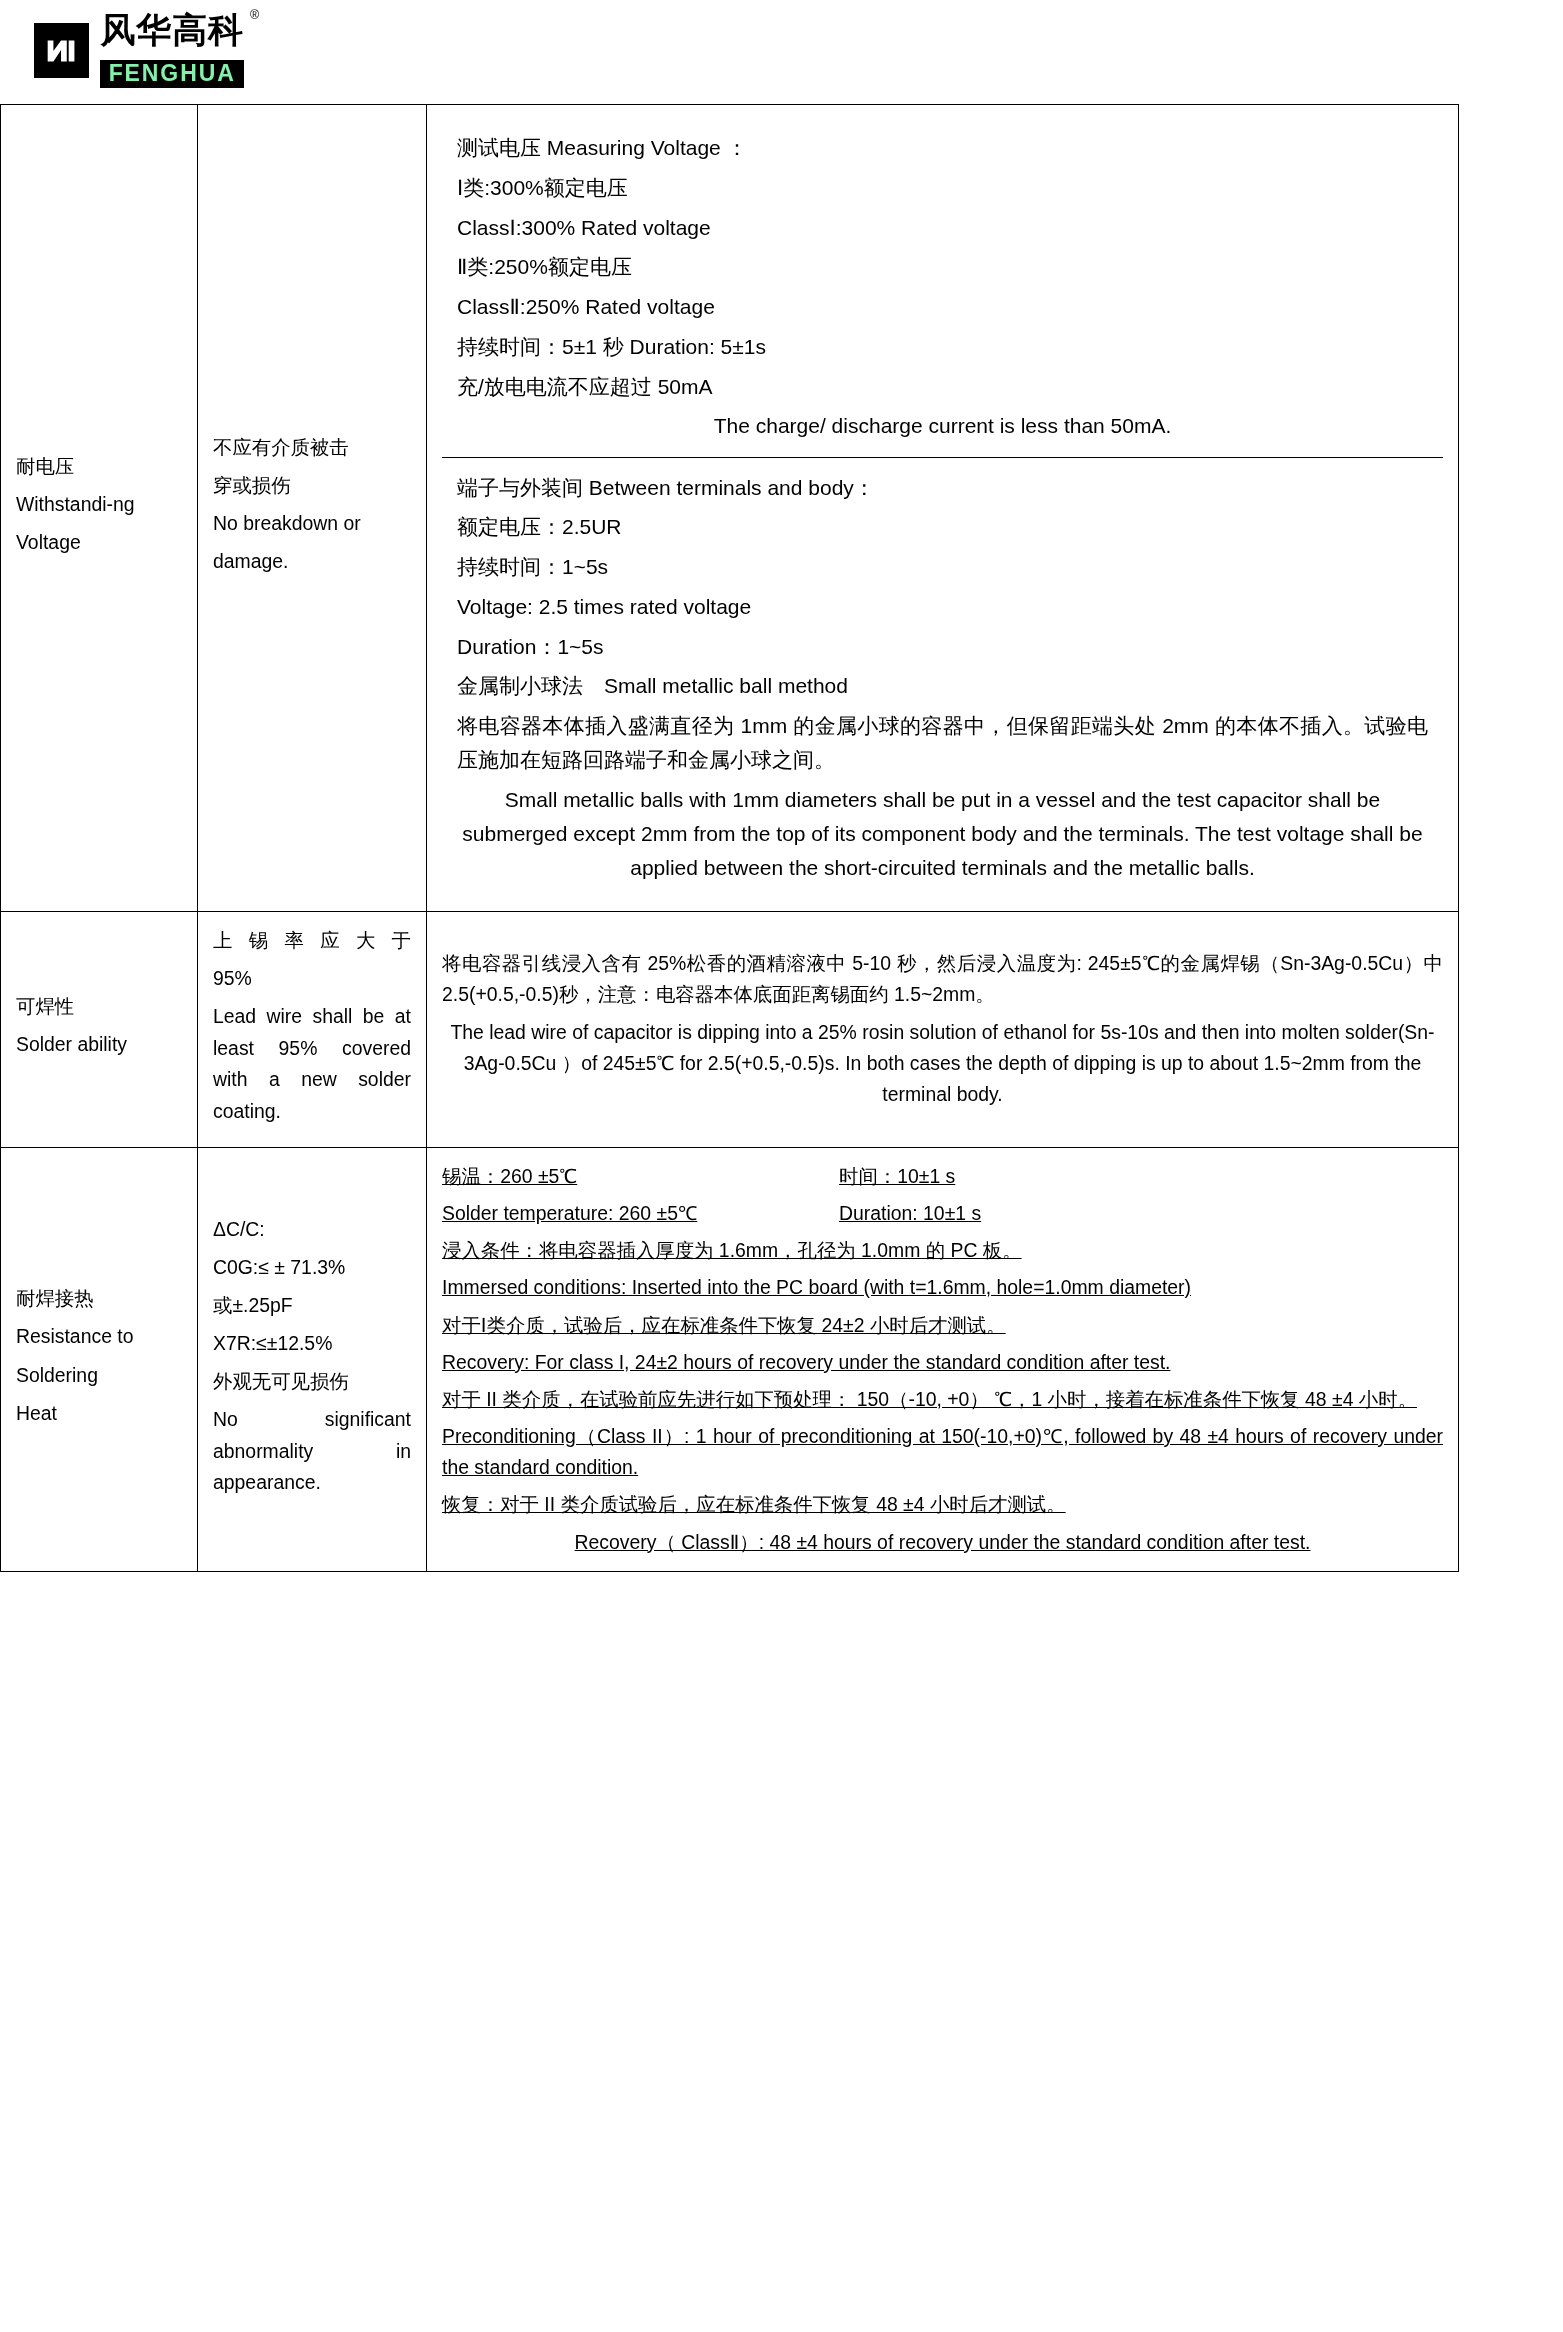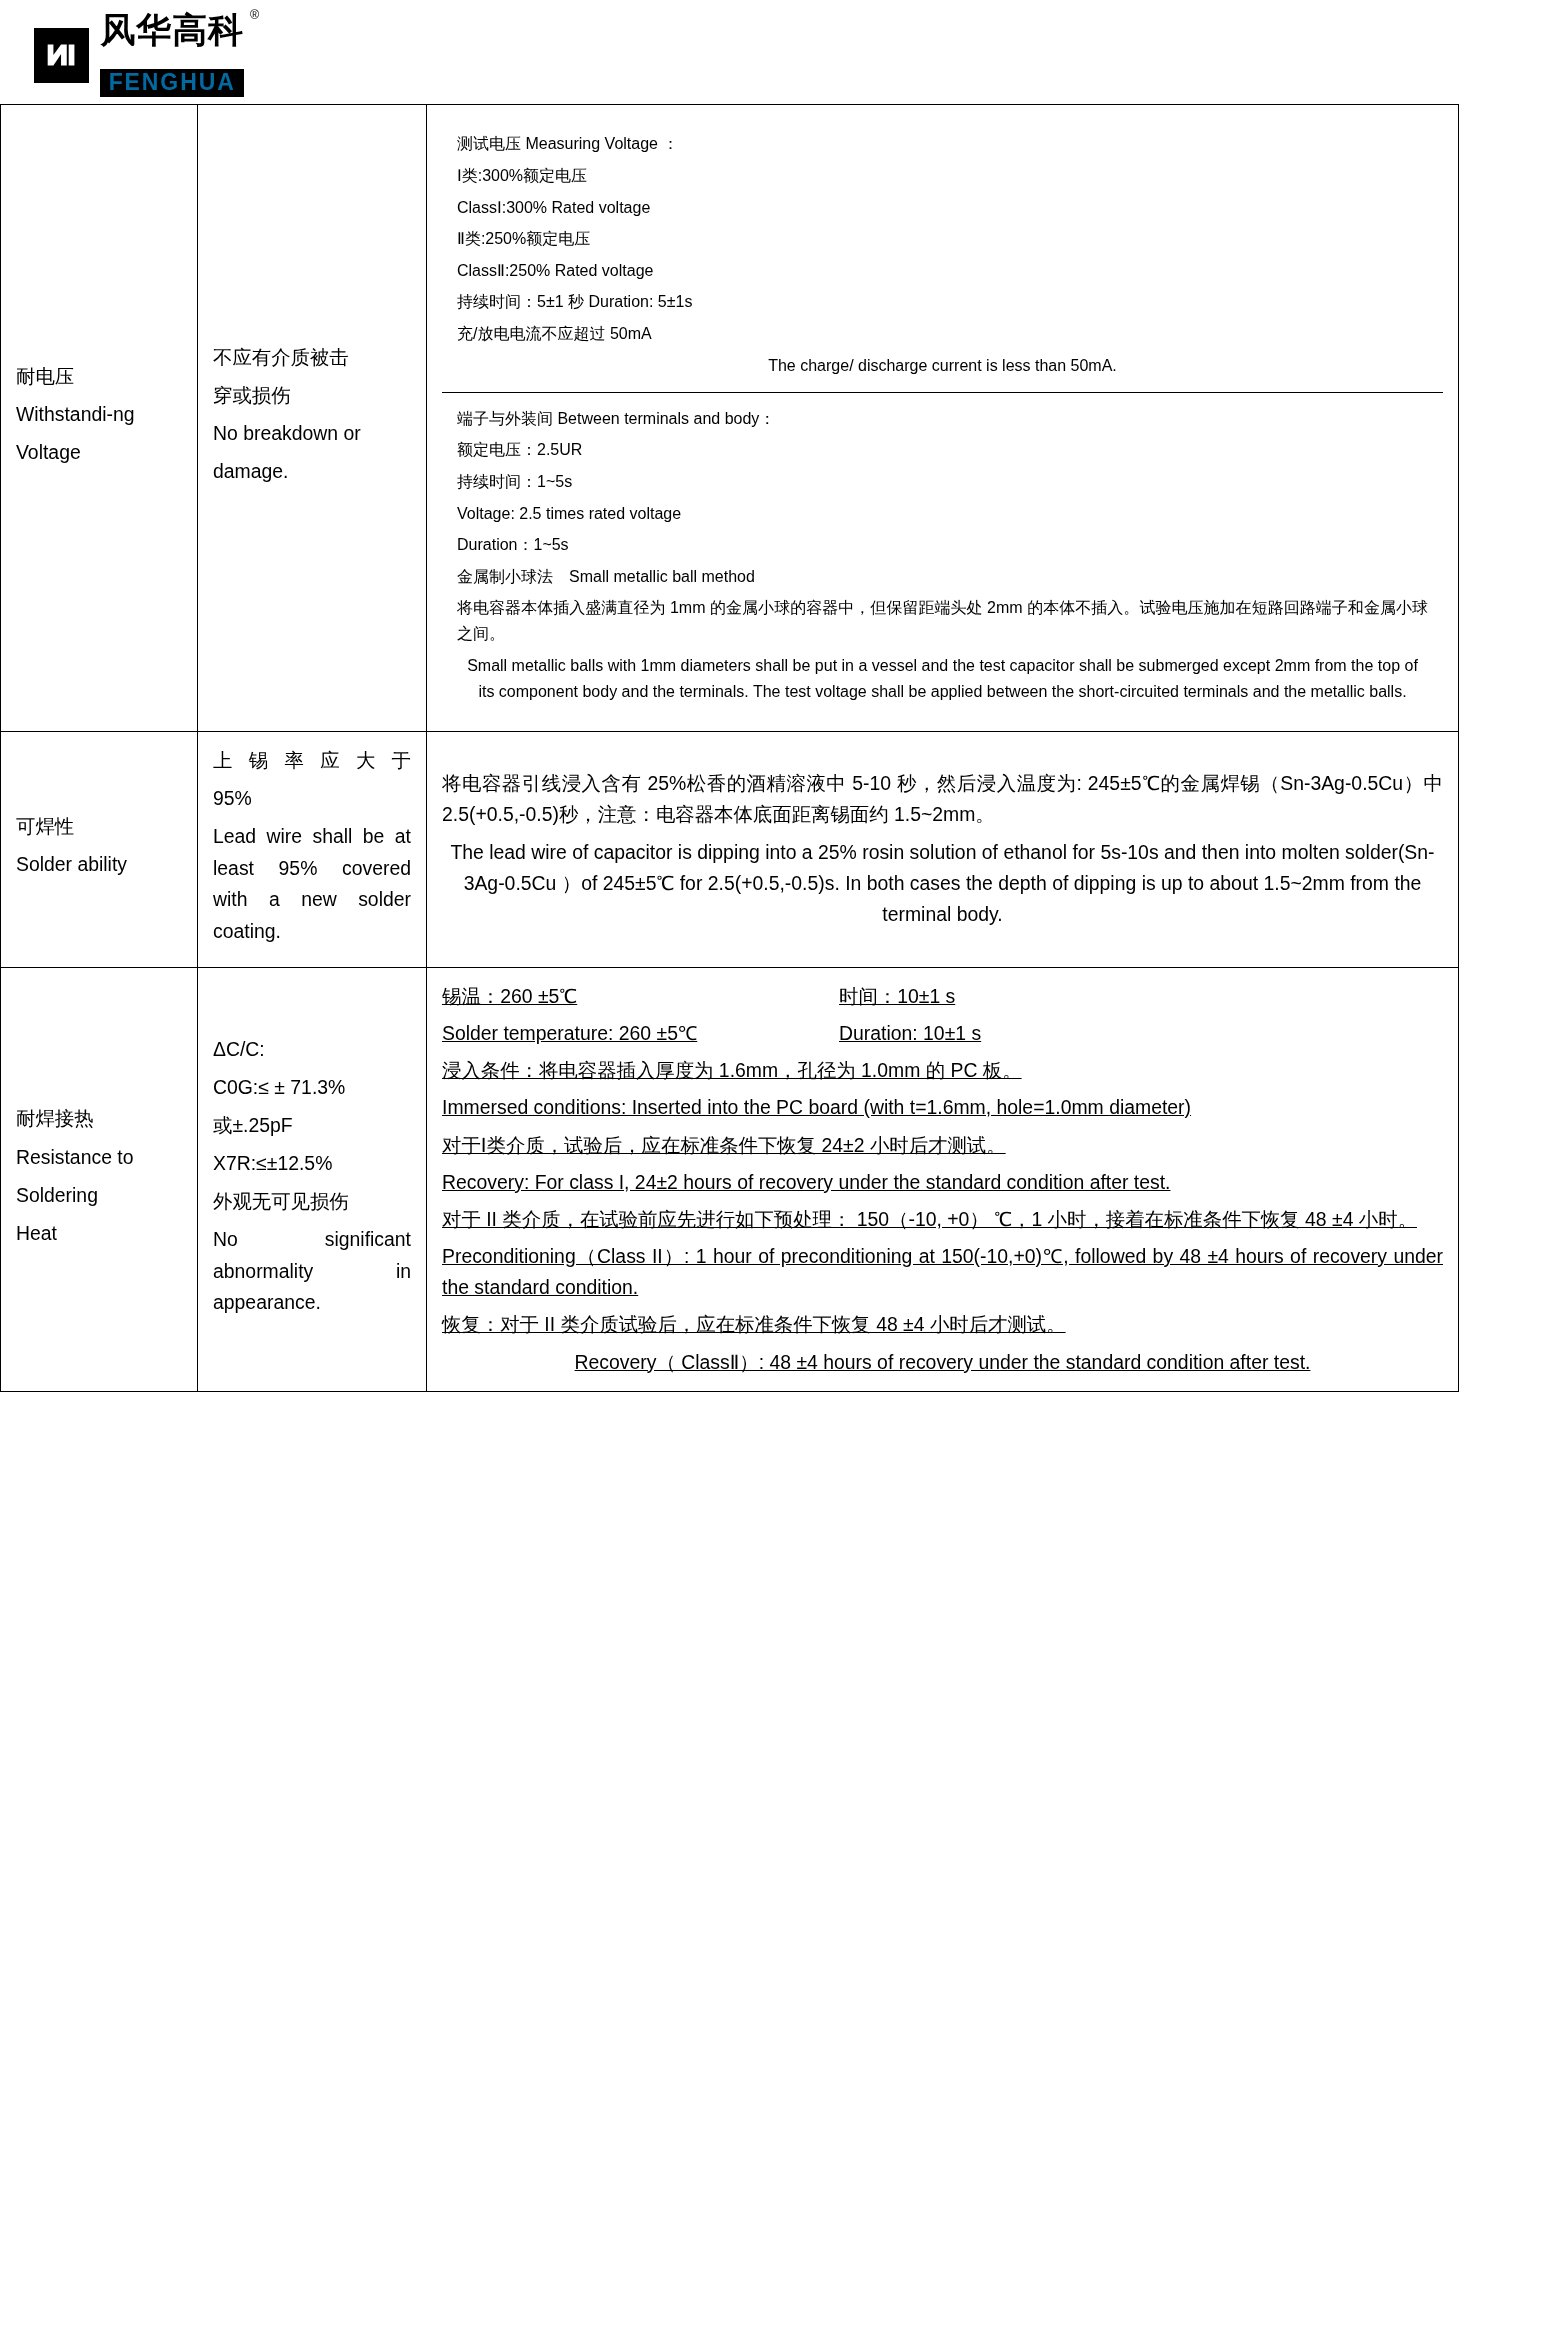--- a/index.html
+++ b/index.html
@@ -56,27 +56,27 @@
     display: block;
   }
   .logo-reg {
     position: absolute;
     top: -3.8px;
     right: -15px;
     font-size: 12.3px;
   }
   .logo-en {
     display: block;
-    margin-top: 21px;
+    margin-top: 12px;
     font-family: "Liberation Sans", sans-serif;
     font-weight: bold;
     font-size: 23px;
     letter-spacing: 1.9px;
     background: #000;
-    color: #0369a1;
+    color: #86efac;
     padding: 1.9px 3.8px 2.8px 3.8px;
     text-align: center;
   }
   .header-right {
     flex: 1 1 auto;
     display: flex;
     flex-direction: column;
     justify-content: flex-start;
     align-items: flex-end;
     padding-top: 7.6px;
@@ -129,21 +129,21 @@
   }
   table.inner {
     border-collapse: collapse;
     width: 100%;
     table-layout: fixed;
   }
   table.inner td {
     border: 0;
     border-bottom: 0.9px solid #000;
     padding: 13.2px 15px;
-    font-size: 16px;
+    font-size: 21px;
     line-height: 1.62;
     vertical-align: top;
   }
   table.inner tr:last-child td { border-bottom: 0; }
 
   .row2col3 p, .cellbody p { margin: 0 0 5.7px 0; }
   .cellbody p:last-child { margin-bottom: 0; text-align: center; }
 
   .two-col-line {
     display: flex;

